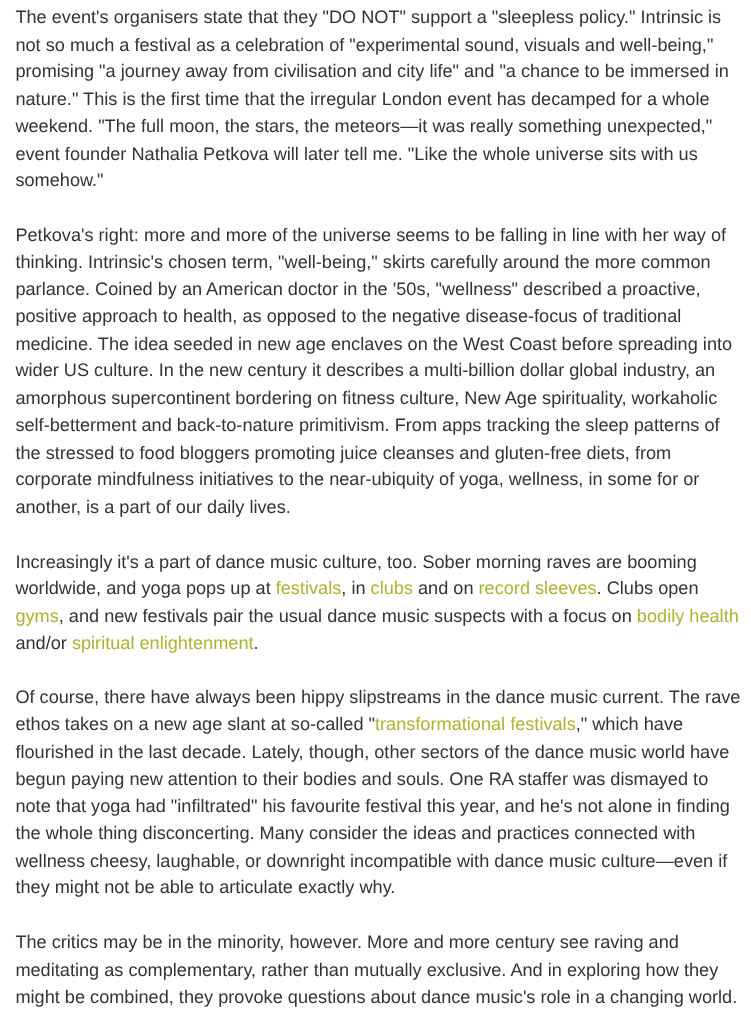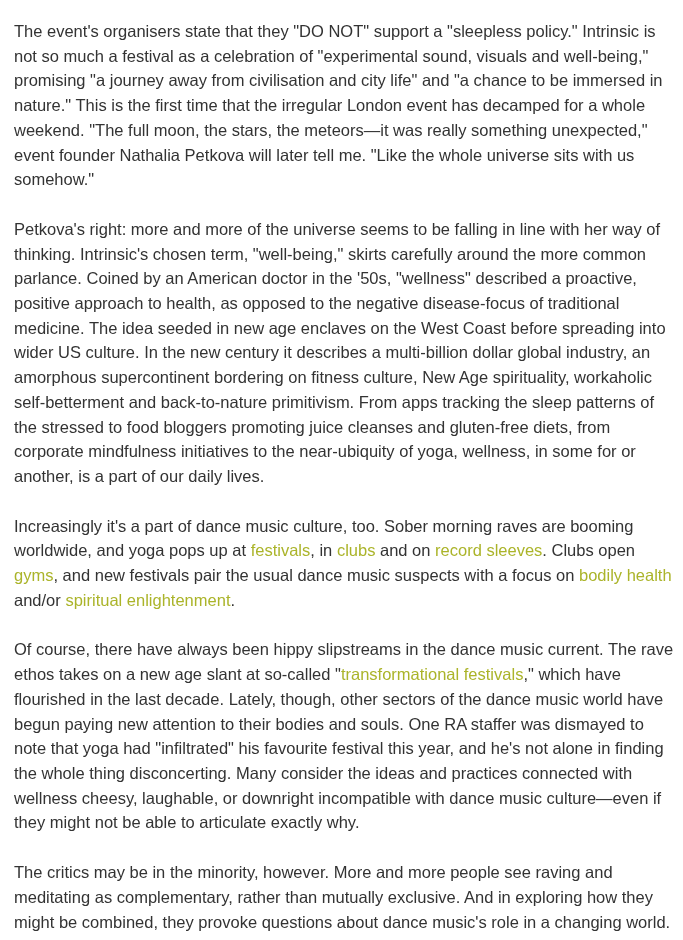--- a/index.html
+++ b/index.html
@@ -8,21 +8,21 @@
     background: #ffffff;
   }
   body {
     width: 683px;
     height: 940px;
     overflow: hidden;
     font-family: "Liberation Sans", sans-serif;
     color: #333333;
   }
   .article {
-    padding: 19px 9px 0 14px;
+    padding: 4px 9px 0 14px;
     width: 660px;
     box-sizing: content-box;
   }
   .article p {
     margin: 0 0 25px 0;
     font-size: 16.5px;
     line-height: 24.7px;
     color: #333333;
   }
   .article a.inline-link {
@@ -32,14 +32,14 @@
   }
 </style>
 </head>
 <body>
 
 <div class="article" id="article" style="color: rgb(51, 51, 51);">
     <p>The event's organisers state that they "DO NOT" support a "sleepless policy." Intrinsic is not so much a festival as a celebration of "experimental sound, visuals and well-being," promising "a journey away from civilisation and city life" and "a chance to be immersed in nature." This is the first time that the irregular London event has decamped for a whole weekend. "The full moon, the stars, the meteors—it was really something unexpected," event founder Nathalia Petkova will later tell me. "Like the whole universe sits with us somehow."</p>
     <p>Petkova's right: more and more of the universe seems to be falling in line with her way of thinking. Intrinsic's chosen term, "well-being," skirts carefully around the more common parlance. Coined by an American doctor in the '50s, "wellness" described a proactive, positive approach to health, as opposed to the negative disease-focus of traditional medicine. The idea seeded in new age enclaves on the West Coast before spreading into wider US culture. In the new century it describes a multi-billion dollar global industry, an amorphous supercontinent bordering on fitness culture, New Age spirituality, workaholic self-betterment and back-to-nature primitivism. From apps tracking the sleep patterns of the stressed to food bloggers promoting juice cleanses and gluten-free diets, from corporate mindfulness initiatives to the near-ubiquity of yoga, wellness, in some for or another, is a part of our daily lives.</p>
     <p>Increasingly it's a part of dance music culture, too. Sober morning raves are booming worldwide, and yoga pops up at <a class="inline-link" style="color: rgb(171, 180, 42);">festivals</a>, in <a class="inline-link" style="color: rgb(171, 180, 42);">clubs</a> and on <a class="inline-link" style="color: rgb(171, 180, 42);">record sleeves</a>. Clubs open <a class="inline-link" style="color: rgb(171, 180, 42);">gyms</a>, and new festivals pair the usual dance music suspects with a focus on <a class="inline-link" style="color: rgb(171, 180, 42);">bodily health</a> and/or <a class="inline-link" style="color: rgb(171, 180, 42);">spiritual enlightenment</a>.</p>
     <p>Of course, there have always been hippy slipstreams in the dance music current. The rave ethos takes on a new age slant at so-called "<a class="inline-link" style="color: rgb(171, 180, 42);">transformational festivals</a>," which have flourished in the last decade. Lately, though, other sectors of the dance music world have begun paying new attention to their bodies and souls. One RA staffer was dismayed to note that yoga had "infiltrated" his favourite festival this year, and he's not alone in finding the whole thing disconcerting. Many consider the ideas and practices connected with wellness cheesy, laughable, or downright incompatible with dance music culture—even if they might not be able to articulate exactly why.</p>
-    <p>The critics may be in the minority, however. More and more people see raving and meditating as complementary, rather than mutually exclusive. And in exploring how they might be combined, they provoke questions about dance music's role in a changing world.</p>
+    <p>The critics may be in the minority, however. More and more century see raving and meditating as complementary, rather than mutually exclusive. And in exploring how they might be combined, they provoke questions about dance music's role in a changing world.</p>
   </div>
 
 </body></html>

